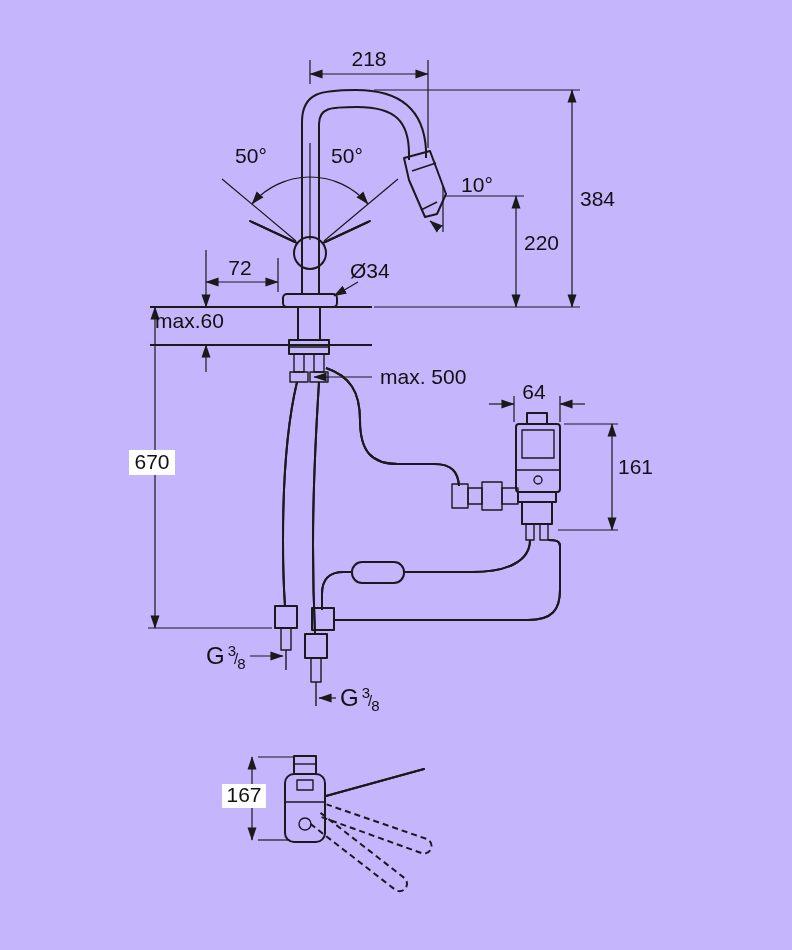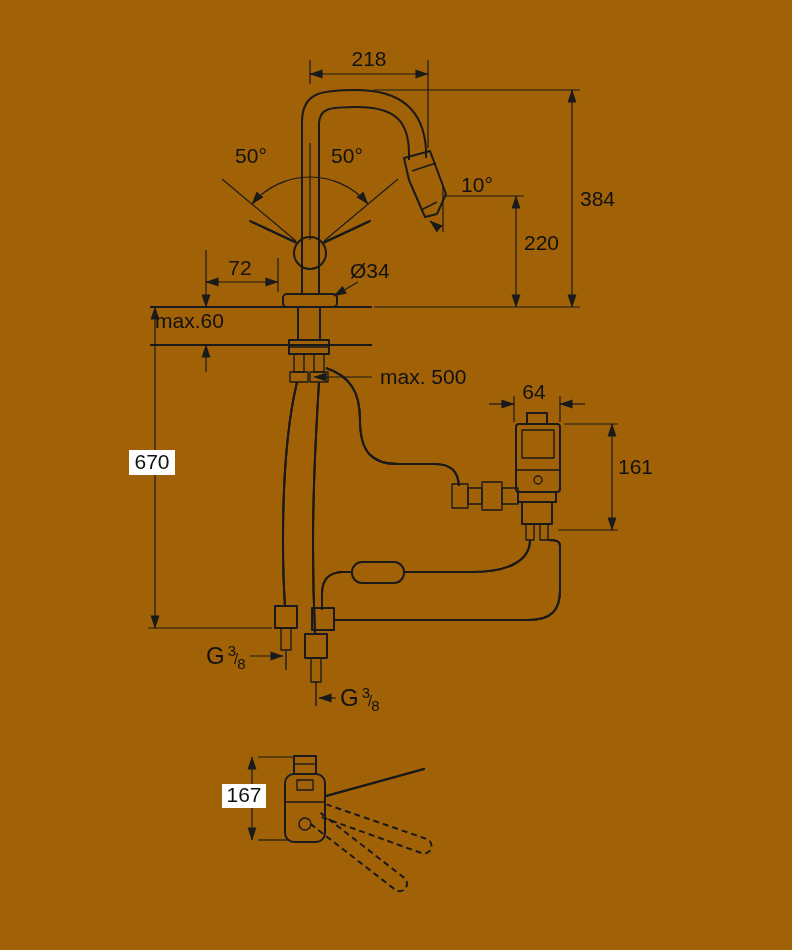--- a/index.html
+++ b/index.html
@@ -1,16 +1,16 @@
 <!DOCTYPE html>
 <html><head>
 <meta charset="utf-8">
 <style>
   html,body{margin:0;padding:0;background:#ffffff;}
-  .stage{width:792px;height:950px;background:#a16207;position:relative;overflow:hidden;}
+  .stage{width:792px;height:950px;background:#c4b5fd;position:relative;overflow:hidden;}
   svg{display:block;}
   .dim line,.dim path{stroke:#1a1a1a;stroke-width:1.2;fill:none;}
   .obj path,.obj line,.obj rect,.obj circle{stroke:#1a1a1a;stroke-width:2;fill:none;stroke-linejoin:round;}
   .obj .thin{stroke-width:1.4;}
   .fillw{fill:#ffffff;}
   text{font-family:"Liberation Sans","DejaVu Sans",sans-serif;font-size:21px;fill:#111;}
   .mid{text-anchor:middle;}
   .hoseB{stroke:#1a1a1a;stroke-width:9;fill:none;}
   .hoseW{stroke:#ffffff;stroke-width:6;fill:none;}
   .braidO{stroke:#1a1a1a;stroke-width:13;fill:none;}

